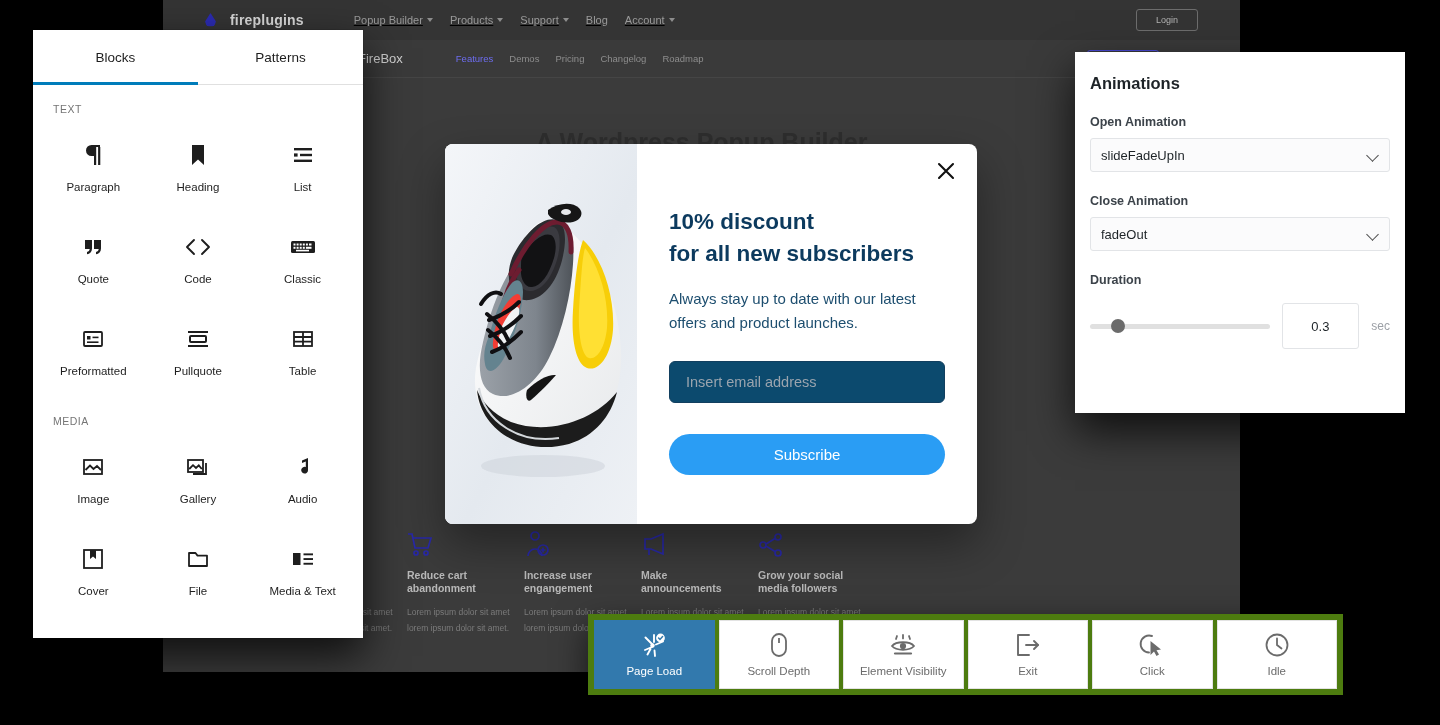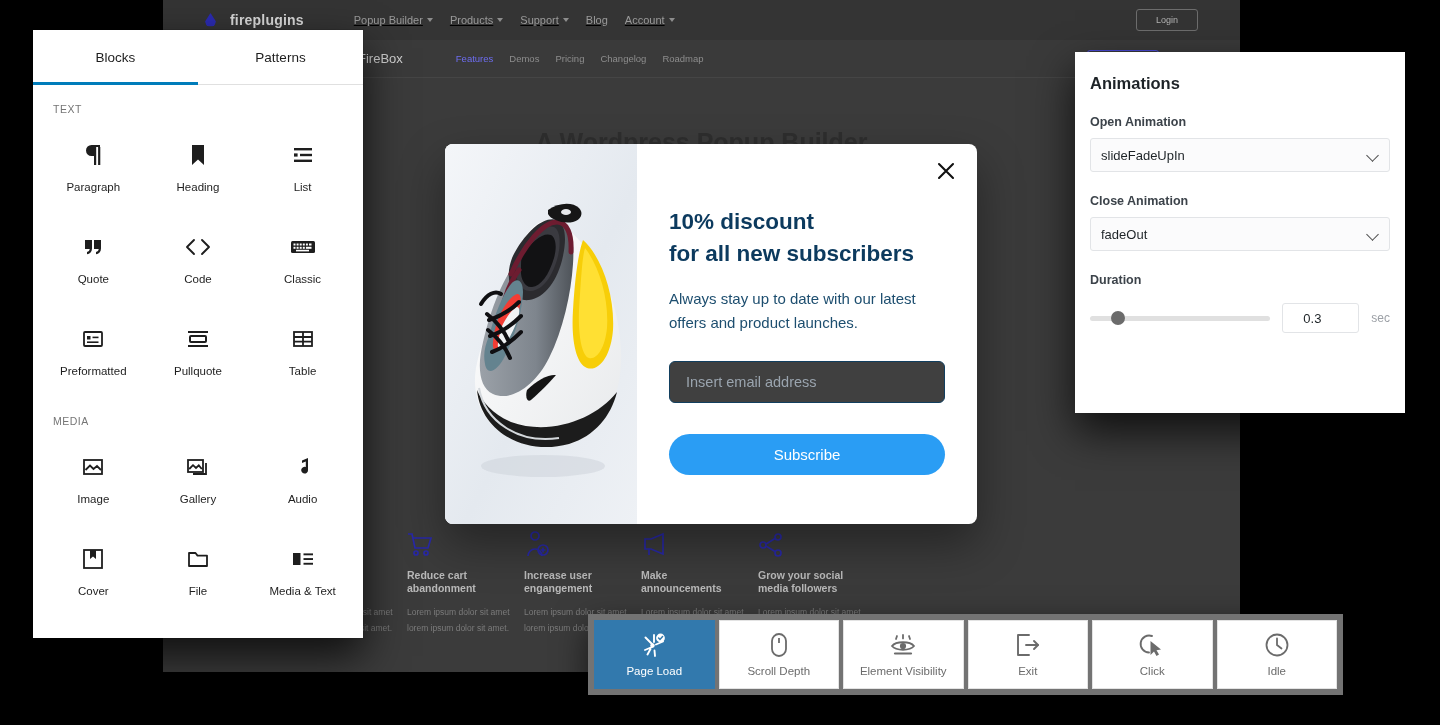--- a/index.html
+++ b/index.html
@@ -108,22 +108,22 @@
   .anim-select .sel-chev {
     position:absolute; right:12px; top:12px; width:9px; height:9px;
     border-right:1.8px solid #4b4b4b; border-bottom:1.8px solid #4b4b4b;
     transform: rotate(45deg);
   }
   .dur-row { margin-top:16px; display:flex; align-items:center; gap:12px; }
   .slider { flex:1; position:relative; height:18px; display:flex; align-items:center; }
   .slider .track { width:100%; height:5px; background:#e0e0e0; border-radius:3px; }
   .slider .thumb { position:absolute; left:21px; width:14px; height:14px; border-radius:50%; background:#6b6b6b; cursor:pointer; }
   .dur-box {
-    width:77px; height:30px; border:1px solid #e2e4e7; border-radius:3px; background:#fff;
-    display:flex; align-items:center; padding-left:20px; font-size:13px; color:#1d2327;
+    width:77px; height:46px; border:1px solid #e2e4e7; border-radius:3px; background:#fff;
+    display:flex; align-items:center; padding-left:28px; font-size:13px; color:#1d2327;
   }
   .dur-unit { font-size:12px; color:#9ca0a6; }
 
   
   .popup {
     position:absolute; left:445px; top:144px; width:532px; height:380px;
     background:#ffffff; border-radius:8px; overflow:hidden; z-index:25;
     box-shadow: 0 20px 45px rgba(0,0,0,.38);
     display:flex;
   }
@@ -134,33 +134,33 @@
   }
   .popup-body { flex:1; position:relative; padding:62px 32px 0 32px; }
   .popup-close {
     position:absolute; right:18px; top:14px; width:26px; height:26px;
     display:flex; align-items:center; justify-content:center; cursor:pointer;
   }
   .popup-h1 { font-size:22.5px; font-weight:700; color:#0c3a5e; line-height:1.42; }
   .popup-p { margin-top:17px; font-size:15px; color:#1d4e6f; line-height:1.6; }
   .popup-input {
     margin-top:26px; width:276px; height:42px; border:1.4px solid #123f5f; border-radius:6px;
-    background:#404040; display:flex; align-items:center; padding-left:16px;
+    background:#0c4a6e; display:flex; align-items:center; padding-left:16px;
     font-size:14.5px; color:#9aa4ae;
   }
   .popup-btn {
     margin-top:31px; width:276px; height:41px; border-radius:21px; background:#2a9df4;
     display:flex; align-items:center; justify-content:center;
     color:#ffffff; font-size:15px; cursor:pointer;
   }
 
   
   .triggers {
     position:absolute; left:588px; top:614px; width:755px; height:81px;
-    background:#737373; z-index:40; display:flex; align-items:center;
+    background:#4d7c0f; z-index:40; display:flex; align-items:center;
     padding:6px; gap:0;
     box-shadow: 0 12px 34px rgba(0,0,0,.6);
   }
   .trigger {
     width:125px; height:69px; border:1px solid #e3e3e3; background:#fff;
     display:flex; flex-direction:column; align-items:center; justify-content:center;
     gap:7px; cursor:pointer; margin-right:0px;
     color:#6b6b6b;
   }
   .trigger + .trigger { margin-left:4px; }

